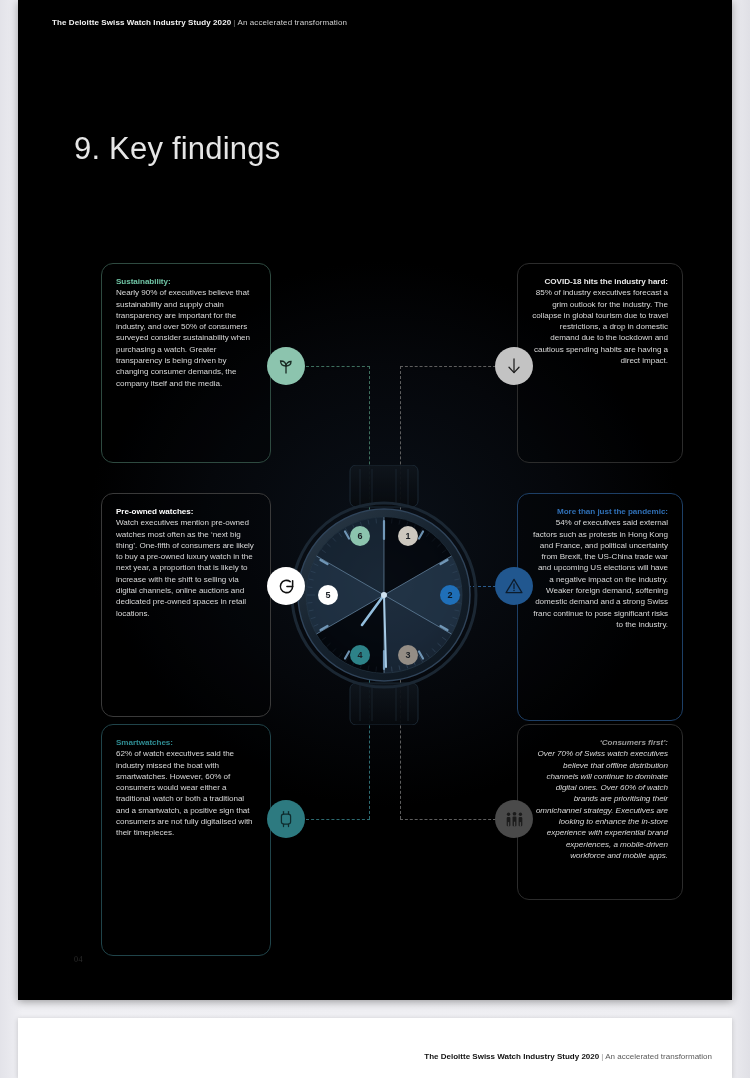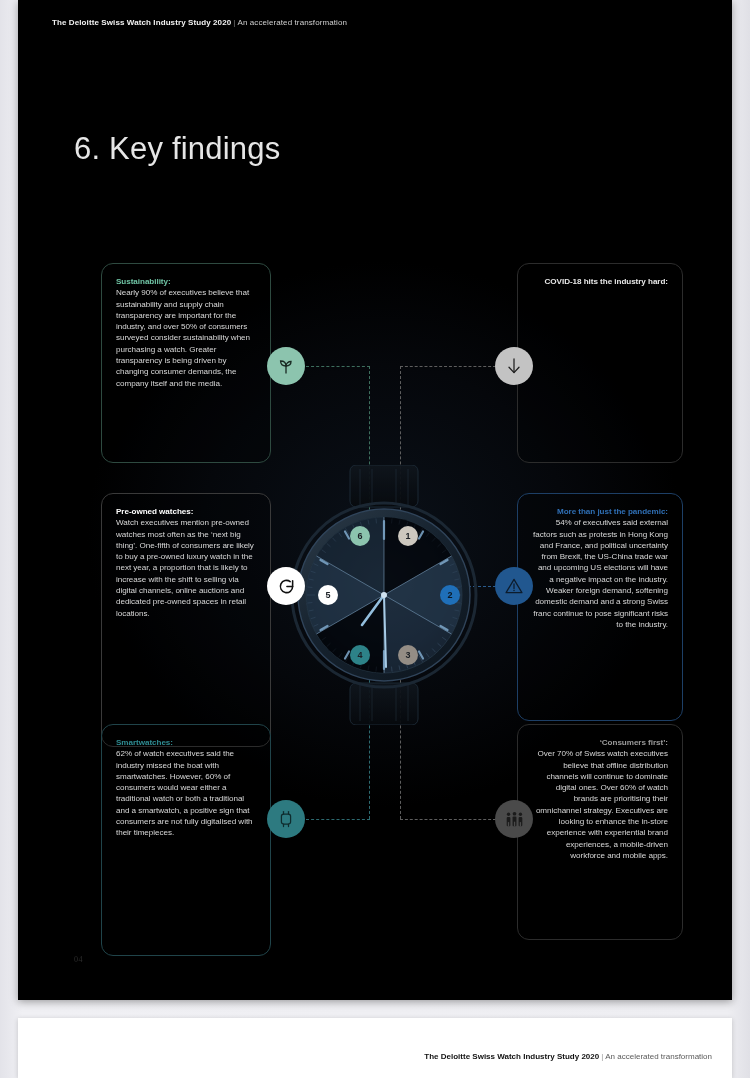--- a/index.html
+++ b/index.html
@@ -67,30 +67,30 @@
   .row1 { top: 23px; }
   .row2 { top: 253px; }
   .row3 { top: 484px; }
 
   .card-sustainability { height: 200px; border-color: #2e4a40; }
   .card-sustainability .heading { color: #6fc3a4; }
 
   .card-covid { height: 200px; border-color: #2c2c2c; }
   .card-covid .heading { color: #e8e8e8; }
 
-  .card-preowned { height: 254px; border-color: #3a3a3a; }
+  .card-preowned { height: 224px; border-color: #3a3a3a; }
   .card-preowned .heading { color: #ffffff; }
 
   .card-pandemic { height: 228px; border-color: #1d3f66; }
   .card-pandemic .heading { color: #2f6fb5; }
 
   .card-smartwatches { height: 232px; border-color: #20444a; }
   .card-smartwatches .heading { color: #2f8c92; }
 
-  .card-consumers { height: 216px; border-color: #2c2c2c; }
+  .card-consumers { height: 176px; border-color: #2c2c2c; font-style: italic; }
   .card-consumers .heading { color: #9a9a9a; }
 
   
   .connector { position: absolute; }
   .h-dash { height: 0; border-top: 1px dashed; }
   .v-dash { width: 0; border-left: 1px dashed; }
 
   
   .icon-bubble {
     position: absolute;
@@ -133,21 +133,21 @@
 <body>
 
 <div class="viewport">
 
   <div class="page-dark">
 
     <div class="page-header">
       <b>The Deloitte Swiss Watch Industry Study 2020</b><span class="sep">|</span><span class="sub">An accelerated transformation</span>
     </div>
 
-    <div class="page-title">6. Key findings</div>
+    <div class="page-title">9. Key findings</div>
 
     <div class="info-canvas">
 
       <div class="connector h-dash" style="left:250px; top:126px; width:64px; border-color:#3e6f5e;"></div>
       <div class="connector v-dash" style="left:313px; top:126px; height:229px; border-color:#3e6f5e;"></div>
 
       <div class="connector h-dash" style="left:344px; top:126px; width:96px; border-color:#5e5e5e;"></div>
       <div class="connector v-dash" style="left:344px; top:126px; height:229px; border-color:#5e5e5e;"></div>
 
       <div class="connector h-dash" style="left:250px; top:346px; width:56px; border-color:#cfcfcf;"></div>
@@ -362,21 +362,21 @@
           <rect x="11.3" y="14.5" width="1.5" height="5.4" fill="#4a4a4a"></rect>
           <rect x="18" y="15" width="1.5" height="5" fill="#4a4a4a"></rect>
         </svg>
       </div>
 
       <div class="card left row1 card-sustainability">
         <p><span class="heading">Sustainability:</span><span>Nearly 90% of executives believe that sustainability and supply chain transparency are important for the industry, and over 50% of consumers surveyed consider sustainability when purchasing a watch. Greater transparency is being driven by changing consumer demands, the company itself and the media.</span></p>
       </div>
 
       <div class="card right row1 card-covid">
-        <p><span class="heading">COVID-18 hits the industry hard:</span></p>
+        <p><span class="heading">COVID-18 hits the industry hard:</span><span>85% of industry executives forecast a grim outlook for the industry. The collapse in global tourism due to travel restrictions, a drop in domestic demand due to the lockdown and cautious spending habits are having a direct impact.</span></p>
       </div>
 
       <div class="card left row2 card-preowned">
         <p><span class="heading">Pre-owned watches:</span><span>Watch executives mention pre-owned watches most often as the ‘next big thing’. One-fifth of consumers are likely to buy a pre-owned luxury watch in the next year, a proportion that is likely to increase with the shift to selling via digital channels, online auctions and dedicated pre-owned spaces in retail locations.</span></p>
       </div>
 
       <div class="card right row2 card-pandemic">
         <p><span class="heading">More than just the pandemic:</span><span>54% of executives said external factors such as protests in Hong Kong and France, and political uncertainty from Brexit, the US-China trade war and upcoming US elections will have a negative impact on the industry. Weaker foreign demand, softening domestic demand and a strong Swiss franc continue to pose significant risks to the industry.</span></p>
       </div>
 

